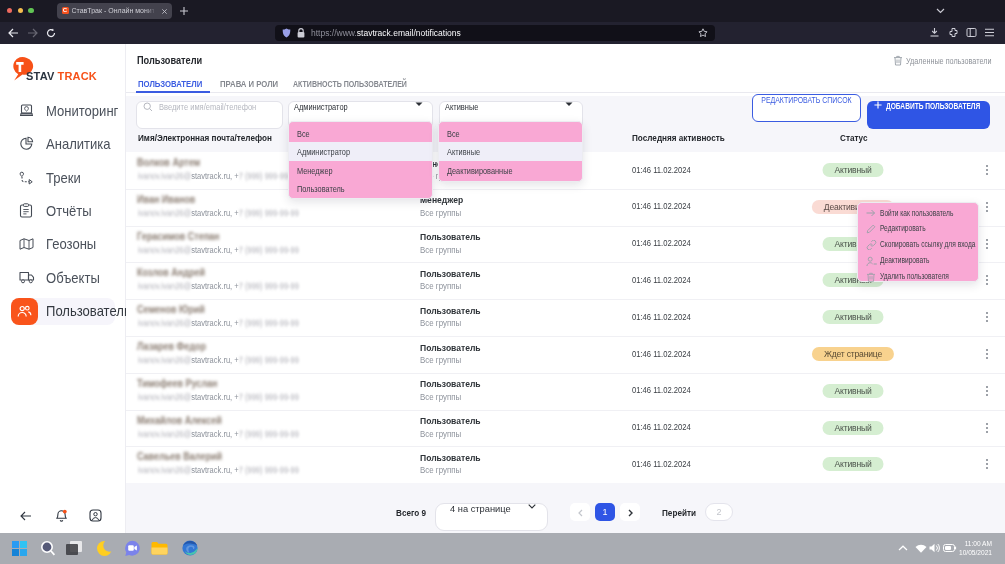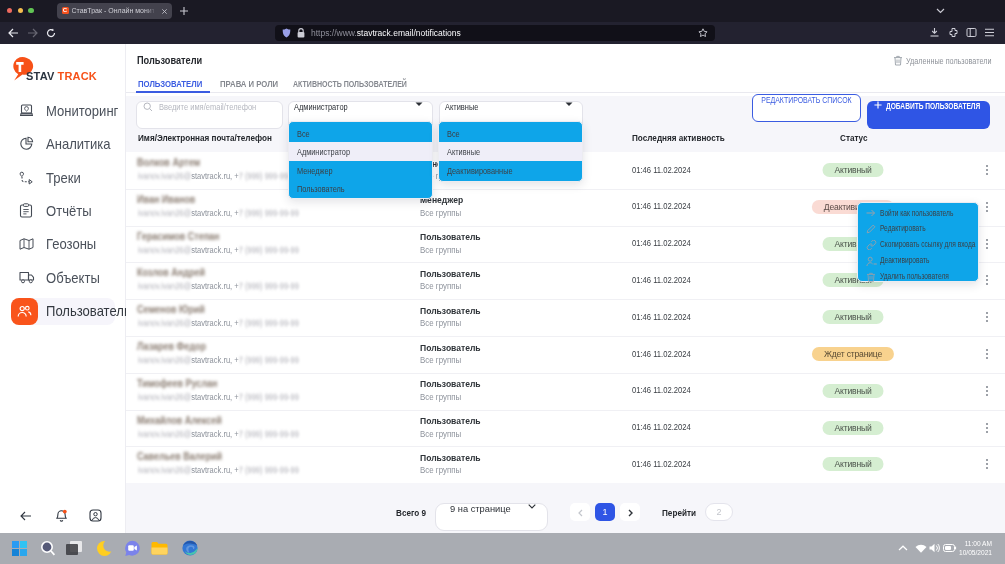--- a/index.html
+++ b/index.html
@@ -31,21 +31,21 @@
 .rowline{position:absolute;left:126px;width:879px;height:1px;background:#f0f0f4}
 .nm{position:absolute;left:137px;font-weight:bold;font-size:10px;color:#8a7c71;filter:blur(1.6px);white-space:nowrap;transform:scaleX(.9);transform-origin:0 50%}
 .em{position:absolute;left:138px;font-size:9.2px;color:#8d929b;white-space:nowrap;transform:scaleX(.82);transform-origin:0 50%}
 .bl{filter:blur(1.5px);color:#aeaeb6}
 .role{position:absolute;left:420px;font-weight:bold;font-size:9.5px;color:#2e3338;white-space:nowrap;transform:scaleX(.9);transform-origin:0 50%}
 .grp{position:absolute;left:420px;font-size:9.3px;color:#8d929b;transform:scaleX(.85);transform-origin:0 50%}
 .dt{position:absolute;left:632px;font-size:9.3px;color:#3c4046;white-space:nowrap;transform:scaleX(.82);transform-origin:0 50%}
 .dotcol{position:absolute;left:986px;width:2px}
 .dotcol i{display:block;width:2px;height:2px;border-radius:50%;background:#7d828b;margin-bottom:2px}
 
-.menu{position:absolute;background:#0ea5e9;border-radius:5px;box-shadow:0 3px 10px rgba(40,40,60,.13);border:1px solid #ececf1}
+.menu{position:absolute;background:#f9a8d4;border-radius:5px;box-shadow:0 3px 10px rgba(40,40,60,.13);border:1px solid #ececf1}
 .mi{position:absolute;left:8px;font-size:9.2px;color:#3c4046;white-space:nowrap;transform:scaleX(.8);transform-origin:0 50%}
 .hdr{position:absolute;font-weight:bold;font-size:9.6px;color:#24272c;white-space:nowrap;transform:scaleX(.85);transform-origin:0 50%}
 .pgbtn{position:absolute;top:503px;width:20px;height:18px;background:#fff;border-radius:5px;text-align:center;line-height:18px;font-size:9px}
 </style></head>
 <body>
 
 <div class="abs" id="titlebar"></div>
 <div class="abs tl" style="left:6.6px;background:#ee6a5f"></div>
 <div class="abs tl" style="left:17.5px;background:#f5bd4f"></div>
 <div class="abs tl" style="left:28.2px;background:#61c454"></div>
@@ -376,21 +376,21 @@
       <svg width="10" height="10" viewBox="0 0 10 10">
         <path d="M1 2.4h8M3.7 2.4V1.3h2.6v1.1M2 2.4l0.5 7h5l0.5-7M4 4.1v3.4M6 4.1v3.4" stroke="#9aa0a8" stroke-width="0.8" fill="none"></path>
       </svg>
     </div>
     <div class="mi" style="left:22px;top:67.7px;font-size:8.8px;transform:scaleX(.75)">Удалить пользователя</div>
   </div>
 
 <div class="abs" id="footer"></div>
 <div class="abs hdr" style="left:396px;top:507px">Всего 9</div>
 <div class="inpt" style="left:435px;top:503px;width:113px;border-radius:9px;color:#2c3036">
-    <span style="margin-left:14px">9 на странице</span>
+    <span style="margin-left:14px">4 на странице</span>
 <svg style="margin-left:auto;margin-right:11px" width="8" height="5" viewBox="0 0 8 5">
       <path d="M0.7 0.7L4 4l3.3-3.3" stroke="#2c3036" stroke-width="1.1" fill="none"></path>
     </svg>
   </div>
 <div class="pgbtn" style="left:570px">
     <svg style="margin:5.5px auto 0" width="5" height="8" viewBox="0 0 5 8">
       <path d="M4 1L1 4l3 3" stroke="#c3c6cc" stroke-width="1.2" fill="none"></path>
     </svg>
   </div>
 <div class="pgbtn" style="left:595px;background:#2f55e5;color:#fff">1</div>

